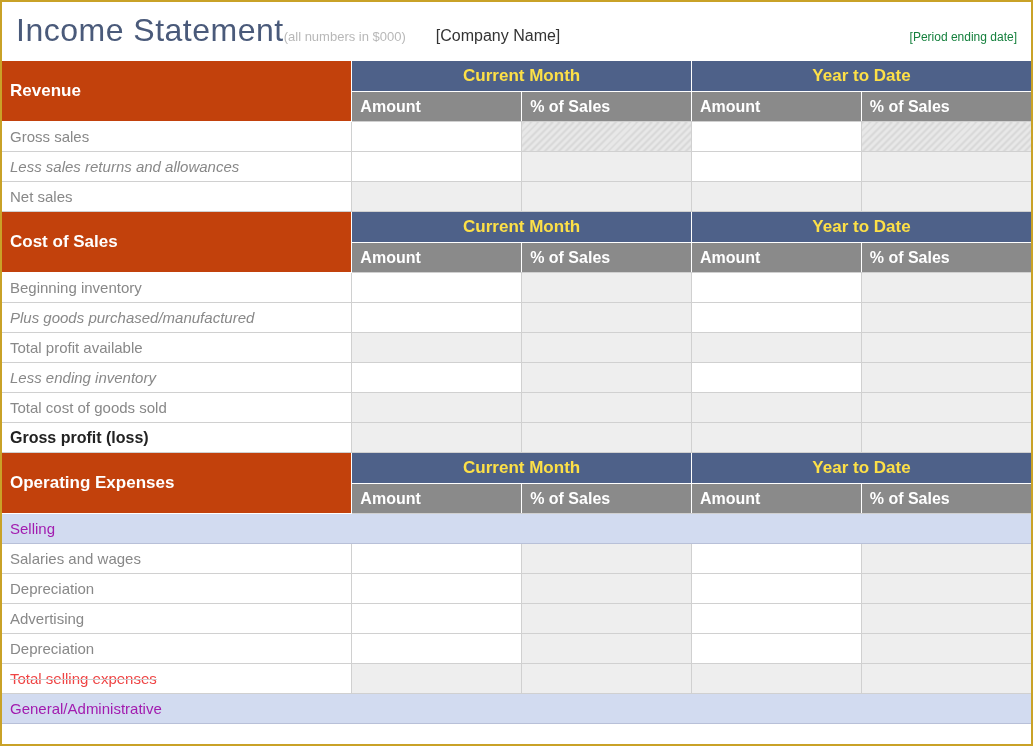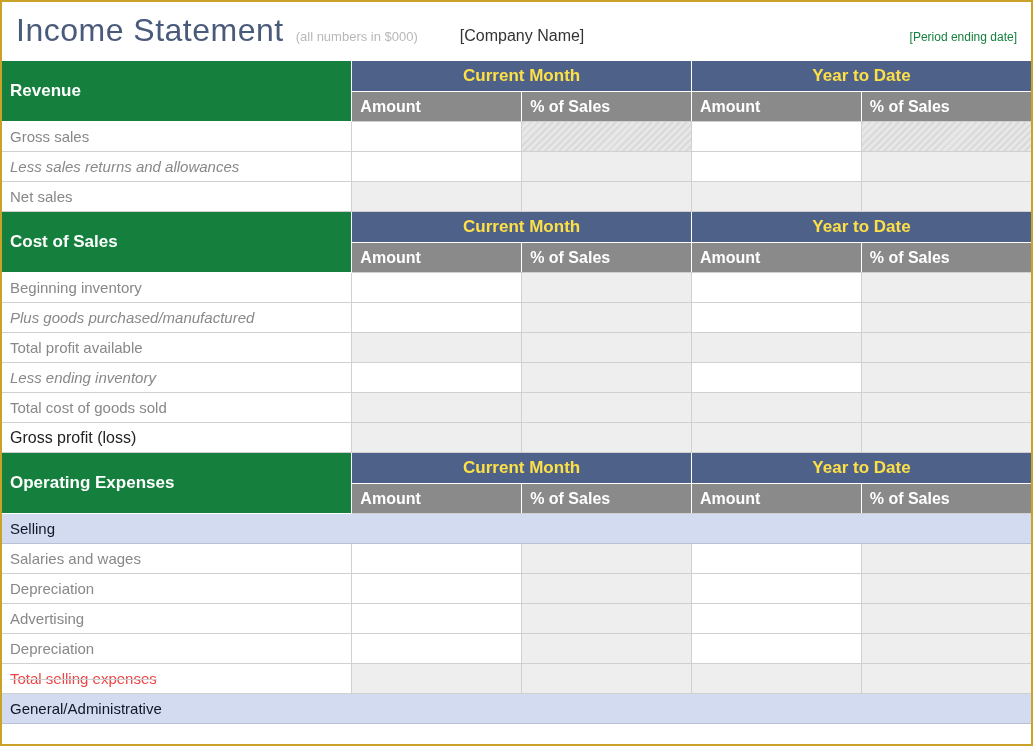--- a/index.html
+++ b/index.html
@@ -12,21 +12,21 @@
       background: #fff;
       border: 2px solid #c9a227;
       width: 1033px;
       height: 746px;
       overflow: hidden;
     }
     .header {
       display: flex;
       align-items: baseline;
       padding: 10px 14px 12px;
-      gap: 12px;
+      gap: 0;
     }
     .title {
       font-size: 32px;
       color: #4a5a7a;
       font-weight: normal;
       letter-spacing: 0.5px;
     }
     .subtitle {
       font-size: 13px;
       color: #b8b8b8;
@@ -53,21 +53,21 @@
       text-align: left;
       height: 30px;
       font-size: 15px;
     }
     td:last-child, th:last-child {
       border-right: none;
     }
     .col-label { width: 34%; }
     .col-data { width: 16.5%; }
     .section-header-row td.section-label {
-      background: #15803d;
+      background: #c2410c;
       color: #fff;
       font-weight: bold;
       font-size: 17px;
       vertical-align: middle;
       border-right: 1px solid #fff;
       border-bottom: 1px solid #fff;
     }
     .period-header {
       background: #4e6189;
       color: #fde047;
@@ -91,42 +91,42 @@
       background: #fff;
     }
     .row-label-italic {
       color: #888;
       font-style: italic;
       font-size: 15px;
       background: #fff;
     }
     .row-label-bold {
       color: #222;
-      font-weight: normal;
+      font-weight: bold;
       font-size: 16px;
       background: #fff;
     }
     .cell-white {
       background: #fff;
     }
     .cell-gray {
       background: #eeeeee;
     }
     .cell-hatch {
       background: repeating-linear-gradient(
         135deg,
         #d8d8d8 0px,
         #d8d8d8 2px,
         #e8e8e8 2px,
         #e8e8e8 5px
       );
     }
     .category-row td {
       background: #d2dbf0;
-      color: #0f172a;
+      color: #a21caf;
       font-size: 15px;
       border-bottom: 1px solid #b8c0d8;
     }
     .row-label-strike {
       color: #ef4444;
       font-size: 15px;
       background: #fff;
       text-decoration: line-through;
       text-decoration-color: #ccc;
     }

